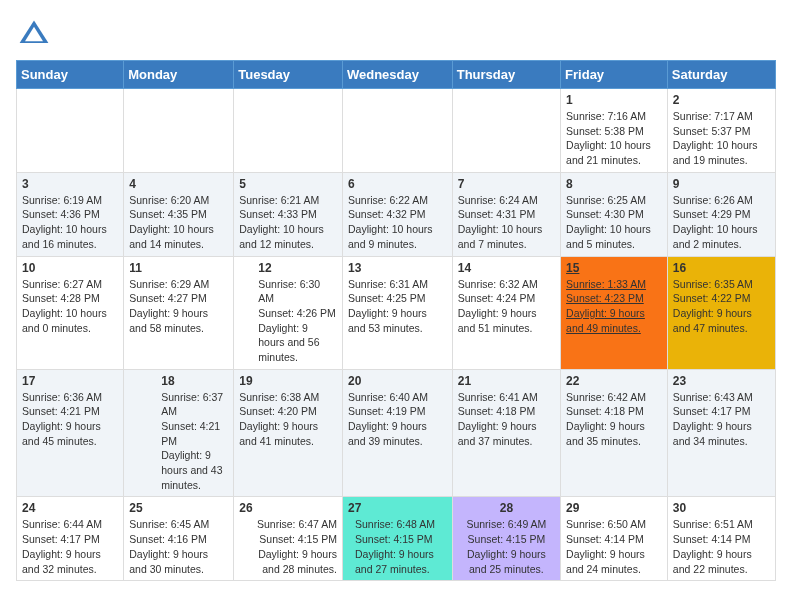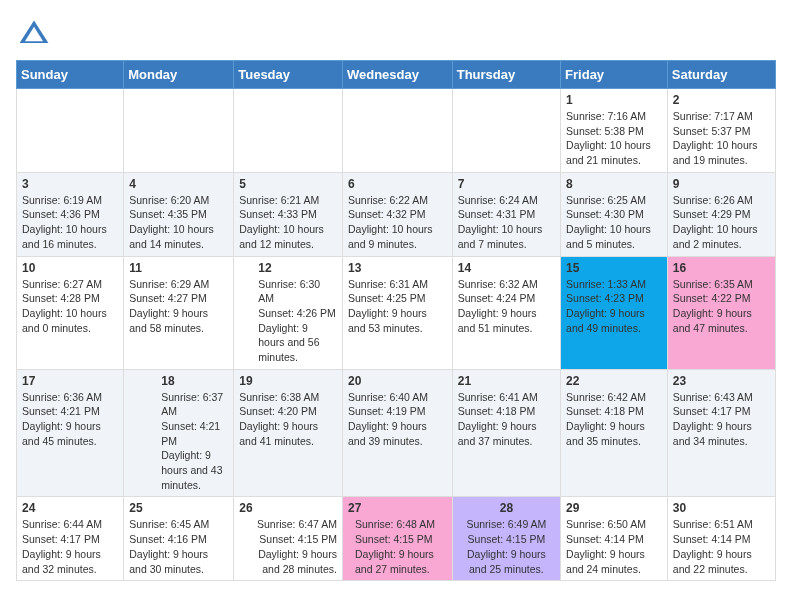--- a/index.html
+++ b/index.html
@@ -209,27 +209,27 @@
           <div class="day-info" style="white-space: pre-line;">Sunrise: 6:31 AM
 Sunset: 4:25 PM
 Daylight: 9 hours and 53 minutes.</div>
         </td>
         <td style="background: rgb(255, 255, 255);">
           <div class="day-number">14</div>
           <div class="day-info" style="white-space: pre-line;">Sunrise: 6:32 AM
 Sunset: 4:24 PM
 Daylight: 9 hours and 51 minutes.</div>
         </td>
-        <td style="background: #0ea5e9;">
+        <td style="background: #f97316; text-decoration: underline;">
           <div class="day-number">15</div>
           <div class="day-info" style="white-space: pre-line;">Sunrise: 1:33 AM
 Sunset: 4:23 PM
 Daylight: 9 hours and 49 minutes.</div>
         </td>
-        <td style="background: #f9a8d4;">
+        <td style="background: #eab308;">
           <div class="day-number">16</div>
           <div class="day-info" style="white-space: pre-line;">Sunrise: 6:35 AM
 Sunset: 4:22 PM
 Daylight: 9 hours and 47 minutes.</div>
         </td>
       </tr>
       <tr>
         <td style="background: rgb(240, 244, 248);">
           <div class="day-number">17</div>
           <div class="day-info" style="white-space: pre-line;">Sunrise: 6:36 AM
@@ -285,21 +285,21 @@
           <div class="day-info" style="white-space: pre-line;">Sunrise: 6:45 AM
 Sunset: 4:16 PM
 Daylight: 9 hours and 30 minutes.</div>
         </td>
         <td style="background: rgb(255, 255, 255);">
           <div class="day-number">26</div>
           <div class="day-info" style="white-space: pre-line; text-align: right;">Sunrise: 6:47 AM
 Sunset: 4:15 PM
 Daylight: 9 hours and 28 minutes.</div>
         </td>
-        <td style="background: #f9a8d4;">
+        <td style="background: #5eead4;">
           <div class="day-number">27</div>
           <div class="day-info" style="white-space: pre-line; margin-left: 7px;">Sunrise: 6:48 AM
 Sunset: 4:15 PM
 Daylight: 9 hours and 27 minutes.</div>
         </td>
         <td style="background: #c4b5fd; text-align: center;">
           <div class="day-number">28</div>
           <div class="day-info" style="white-space: pre-line;">Sunrise: 6:49 AM
 Sunset: 4:15 PM
 Daylight: 9 hours and 25 minutes.</div>

